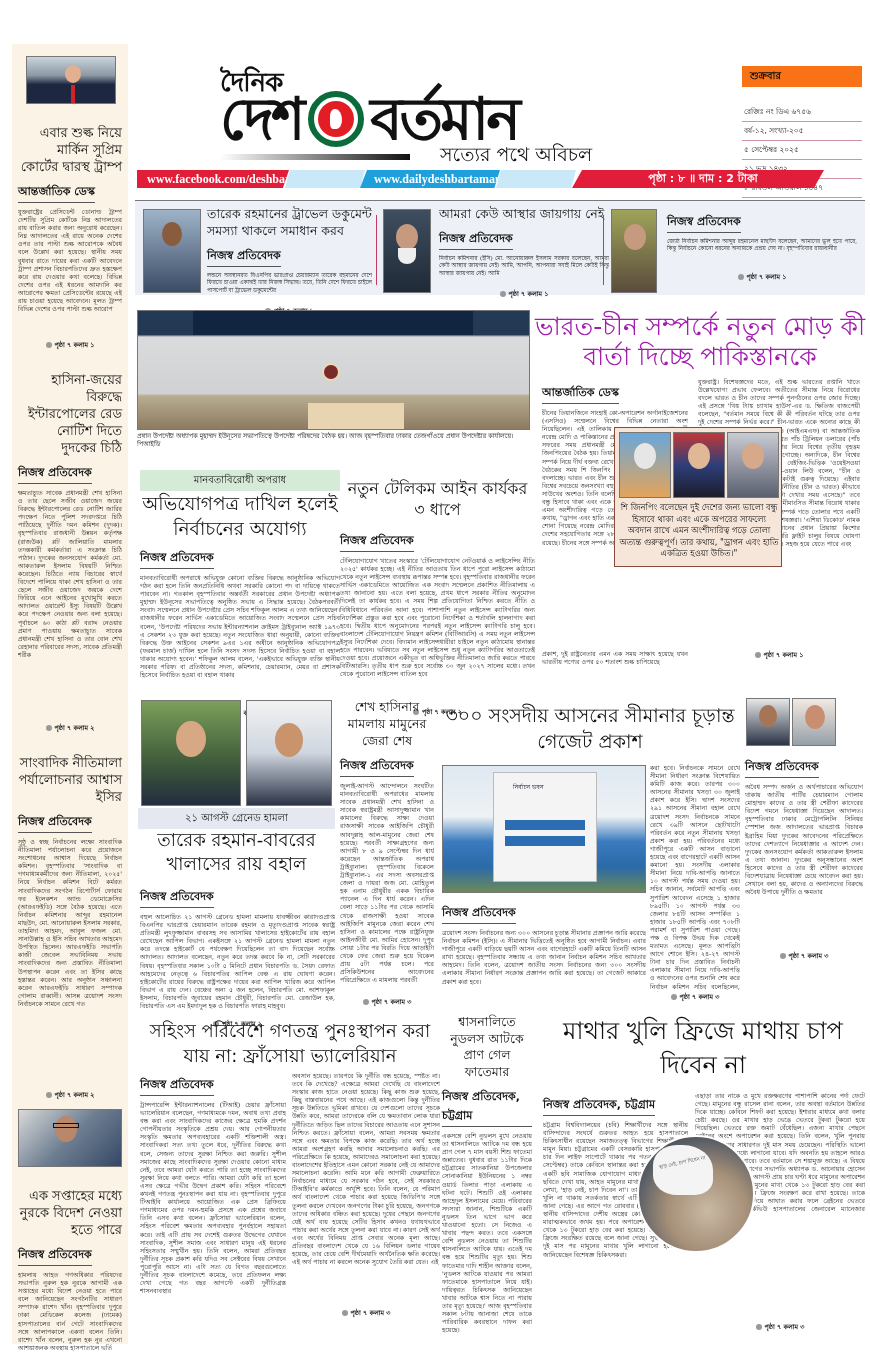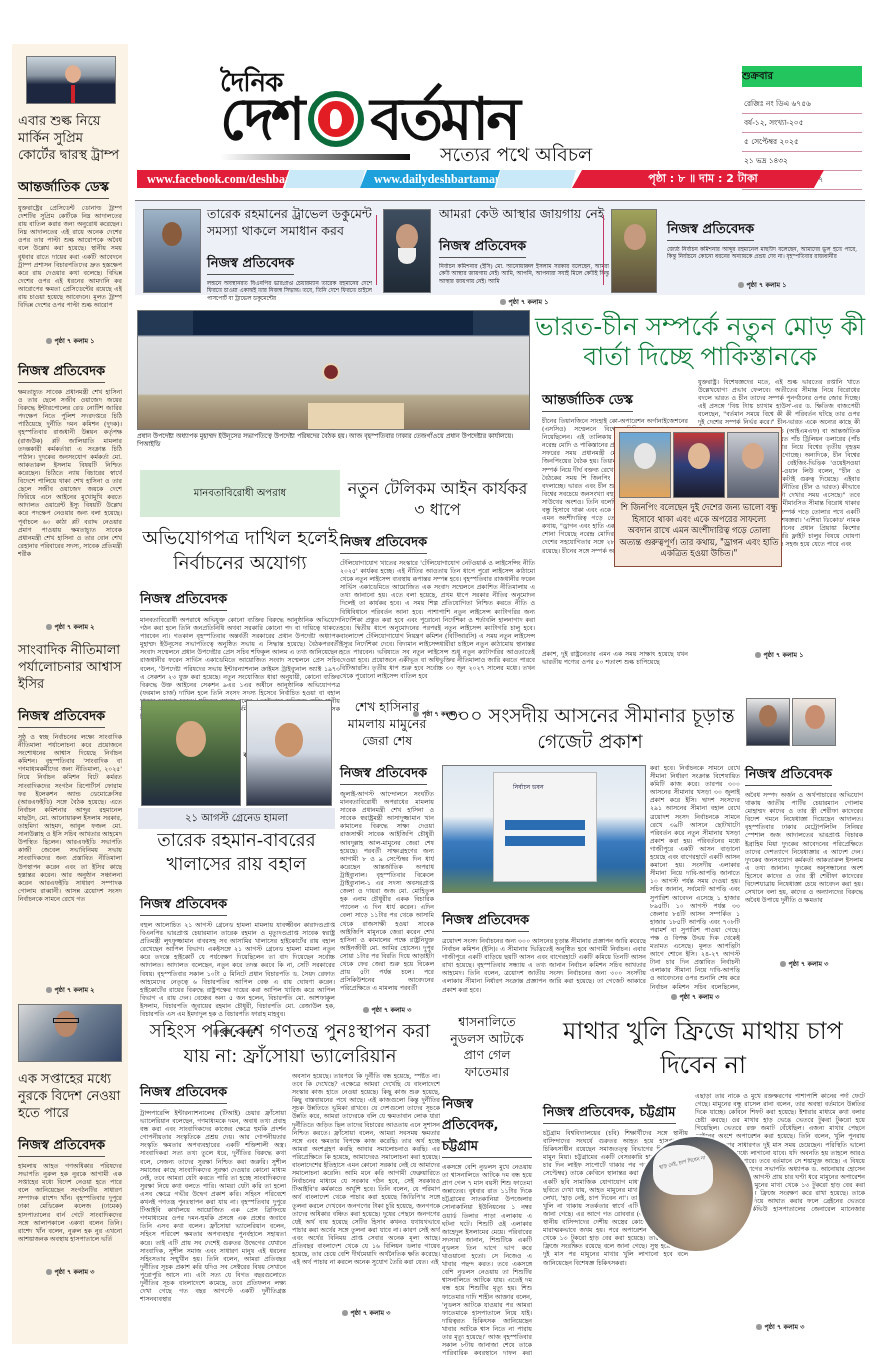--- a/index.html
+++ b/index.html
@@ -1,55 +1,56 @@
 <!DOCTYPE html>
 <html><head>
 <meta charset="utf-8">
 <style>
 *{box-sizing:border-box;margin:0;padding:0}
 body{width:870px;height:1358px;background:#fff;font-family:"DejaVu Sans",sans-serif;color:#111;position:relative;overflow:hidden}
 .abs{position:absolute}
 .body-text{font-size:6.2px;line-height:8.1px;text-align:justify;color:#222;font-family:"DejaVu Serif",serif}
-.byline{font-size:13px;font-weight:bold;border-bottom:1px solid #555;display:inline-block;margin:14px 0 5px;color:#111}
+.byline{font-size:11px;font-weight:bold;border-bottom:1px solid #555;display:inline-block;margin:8px 0 5px;color:#111}
 .jump{font-size:6.4px;font-weight:bold;text-align:center;color:#111}
 .jump .dot{display:inline-block;width:6px;height:6px;border-radius:50%;background:#999;margin-right:3px;vertical-align:middle}
 .hl{font-family:"DejaVu Sans",sans-serif;text-align:center;color:#111;font-weight:normal}
 .photo{background:#9aa7b5;border:1px solid #777;overflow:hidden;position:absolute}
 
 #sidebar{left:12px;top:44px;width:116px;height:1300px;background:#fbf3e6}
-.sb-hl{font-size:13px;line-height:17px;text-align:left;margin-top:8px}
+.sb-hl{font-size:13px;line-height:17px;text-align:right;margin-top:20px}
 
 #logo-small{left:220px;top:62px;font-size:26px;font-weight:bold;letter-spacing:-1px}
 #logo-tag{left:440px;top:150px;font-size:19px}
 #logo-bar{left:220px;top:160px;width:190px;height:6px;background:linear-gradient(90deg,#fff,#111)}
 .strip{position:absolute;top:170px;height:18px;font-family:"Liberation Serif",serif;font-weight:bold;font-size:12px;color:#fff;line-height:18px;padding-left:10px}
 #date-box{left:742px;top:66px;width:120px}
-#date-box .day{background:#22c55e;font-size:10px;font-weight:bold;padding:2px 0;margin-bottom:8px}
+#date-box .day{background:#f97316;font-size:10px;font-weight:bold;padding:2px 8px;margin-bottom:16px}
 #date-box .row{font-size:7.4px;border-bottom:1px solid #d292a6;padding:3px 0 3px 2px}
 
 #teaser{left:135px;top:200px;width:730px;height:95px;background:#eef0f7;border-top:1px solid #777}
 .teaser-item{position:absolute;top:4px;height:88px}
 .teaser-hl{font-size:12.5px;line-height:17px}
 .divider-v{position:absolute;width:1px;background:#c23a64}
-.red-hl{color:#15803d}
+.red-hl{color:#a21caf}
 </style>
 </head>
 <body>
 
 <div id="sidebar" class="abs">
   <div class="photo" style="position:relative;left:14px;width:90px;height:48px;margin-top:12px;background:linear-gradient(180deg,#c9d3db 0%,#8c98a4 40%,#1d2740 60%,#1d2740 100%)">
     <div style="position:absolute;left:38px;top:8px;width:16px;height:18px;border-radius:50%;background:#e2b090"></div>
     <div style="position:absolute;left:44px;top:28px;width:4px;height:20px;background:#d0222a"></div>
   </div>
   <div style="padding:0 6px">
     <div class="hl sb-hl">এবার শুল্ক নিয়ে মার্কিন সুপ্রিম কোর্টের দ্বারস্থ ট্রাম্প</div>
     <div class="byline">আন্তর্জাতিক ডেস্ক</div>
     <div class="body-text" style="height:132px;overflow:hidden">যুক্তরাষ্ট্রের প্রেসিডেন্ট ডোনাল্ড ট্রাম্প দেশটির সুপ্রিম কোর্টকে নিম্ন আদালতের রায় বাতিল করার জন্য অনুরোধ করেছেন। নিম্ন আদালতের এই রায়ে অনেক দেশের ওপর তার পাল্টা শুল্ক আরোপকে অবৈধ বলে উল্লেখ করা হয়েছে। স্থানীয় সময় বুধবার রাতে দায়ের করা একটি আবেদনে ট্রাম্প প্রশাসন বিচারপতিদের দ্রুত হস্তক্ষেপ করে রায় দেওয়ার কথা বলেছে। বিভিন্ন দেশের ওপর এই ধরনের আমদানি কর আরোপের ক্ষমতা প্রেসিডেন্টের রয়েছে এই রায় চাওয়া হয়েছে আবেদনে। মূলত ট্রাম্প বিভিন্ন দেশের ওপর পাল্টা শুল্ক আরোপ</div>
     <div class="jump"><span class="dot"></span><span>পৃষ্ঠা ৭ কলাম ১</span></div>
 
+    <div class="hl sb-hl">হাসিনা-জয়ের বিরুদ্ধে ইন্টারপোলের রেড নোটিশ দিতে দুদকের চিঠি</div>
     <div class="byline">নিজস্ব প্রতিবেদক</div>
     <div class="body-text" style="height:234px;overflow:hidden">ক্ষমতাচ্যুত সাবেক প্রধানমন্ত্রী শেখ হাসিনা ও তার ছেলে সজীব ওয়াজেদ জয়ের বিরুদ্ধে ইন্টারপোলের রেড নোটিশ জারির পদক্ষেপ নিতে পুলিশ সদরদপ্তরে চিঠি পাঠিয়েছে দুর্নীতি দমন কমিশন (দুদক)। বৃহস্পতিবার রাজধানী উন্নয়ন কর্তৃপক্ষ (রাজউক) প্লট জালিয়াতি মামলার তদন্তকারী কর্মকর্তারা এ সংক্রান্ত চিঠি পাঠান। দুদকের জনসংযোগ কর্মকর্তা মো. আকতারুল ইসলাম বিষয়টি নিশ্চিত করেছেন। চিঠিতে ন্যায় বিচারের স্বার্থে বিদেশে পালিয়ে থাকা শেখ হাসিনা ও তার ছেলে সজীব ওয়াজেদ জয়কে দেশে ফিরিয়ে এনে আইনের মুখোমুখি করতে আদালত ওয়ারেন্ট ইস্যু বিষয়টি উল্লেখ করে পদক্ষেপ নেওয়ার জন্য বলা হয়েছে। পূর্বাচলে ৬০ কাঠা প্লট বরাদ্দ নেওয়ার প্রমাণ পাওয়ায় ক্ষমতাচ্যুত সাবেক প্রধানমন্ত্রী শেখ হাসিনা ও তার বোন শেখ রেহানার পরিবারের সদস্য, সাবেক প্রতিমন্ত্রী শরীক</div>
     <div class="jump"><span class="dot"></span><span>পৃষ্ঠা ৭ কলাম ২</span></div>
 
     <div class="hl sb-hl">সাংবাদিক নীতিমালা পর্যালোচনার আশ্বাস ইসির</div>
     <div class="byline">নিজস্ব প্রতিবেদক</div>
     <div class="body-text" style="height:252px;overflow:hidden">সুষ্ঠু ও স্বচ্ছ নির্বাচনের লক্ষ্যে সাংবাদিক নীতিমালা পর্যালোচনা করে প্রয়োজনে সংশোধনের আশ্বাস দিয়েছে নির্বাচন কমিশন। বৃহস্পতিবার 'সাংবাদিক বা গণমাধ্যমকর্মীদের জন্য নীতিমালা, ২০২৫' নিয়ে নির্বাচন কমিশন বিটে কর্মরত সাংবাদিকদের সংগঠন রিপোর্টার্স ফোরাম ফর ইলেকশন অ্যান্ড ডেমোক্রেসির (আরএফইডি) সঙ্গে বৈঠক হয়েছে। এতে নির্বাচন কমিশনার আব্দুর রহমানেল মাছউদ, মো. আনোয়ারুল ইসলাম সরকার, তাহমিদা আহমদ, আবুল ফজল মো. সানাউল্লাহ ও ইসি সচিব আখতার আহমেদ উপস্থিত ছিলেন। আরএফইডি সভাপতি কাজী জেবেল সভাবিনিময় সভায় সাংবাদিকদের জন্য প্রস্তাবিত নীতিমালা উপস্থাপন করেন এবং তা ইসির কাছে হস্তান্তর করেন। আর অনুষ্ঠান সঞ্চালনা করেন আরএফইডি সাধারণ সম্পাদক গোলাম রাব্বানী। আসন্ন ত্রয়োদশ সংসদ নির্বাচনকে সামনে রেখে গত</div>
     <div class="jump"><span class="dot"></span><span>পৃষ্ঠা ৭ কলাম ২</span></div>
 
     <div class="photo" style="position:relative;left:0;width:104px;height:58px;margin-top:8px;background:linear-gradient(135deg,#d9d9d9,#6f7f92 50%,#354766)">
@@ -152,22 +153,22 @@
   <div class="photo" style="left:58px;top:4px;width:52px;height:66px;background:linear-gradient(180deg,#c23838,#2d3f7a 50%,#1c1c2c)">
       <div style="position:absolute;left:14px;top:10px;width:22px;height:26px;border-radius:50%;background:#e0b896"></div>
     </div>
   <div class="photo" style="left:112px;top:4px;width:52px;height:66px;background:linear-gradient(180deg,#c9cbd2,#5a6070)">
       <div style="position:absolute;left:14px;top:10px;width:22px;height:26px;border-radius:50%;background:#d5a98a"></div>
     </div>
   <div class="hl" style="position:absolute;left:4px;top:74px;width:160px;font-size:8.4px;line-height:11.5px">শি জিনপিং বলেছেন দুই দেশের জন্য ভালো বন্ধু হিসাবে থাকা এবং একে অপরের সাফল্যে অবদান রাখে এমন অংশীদারিত্ব গড়ে তোলা অত্যন্ত গুরুত্বপূর্ণ। তার কথায়, "ড্রাগন এবং হাতি একত্রিত হওয়া উচিত।"</div>
 </div>
 
 <div class="abs" style="left:140px;top:470px;width:200px">
-  <div style="background:#d6ead8;text-align:center;font-size:10px;padding:15px 0">মানবতাবিরোধী অপরাধ</div>
-  <div class="hl" style="font-size:18.5px;line-height:25px;margin-top:8px">অভিযোগপত্র দাখিল হলেই নির্বাচনের অযোগ্য</div>
+  <div style="background:#d6ead8;text-align:center;font-size:10px;padding:2px 0">মানবতাবিরোধী অপরাধ</div>
+  <div class="hl" style="font-size:18.5px;line-height:25px;margin-top:0">অভিযোগপত্র দাখিল হলেই নির্বাচনের অযোগ্য</div>
   <div class="byline">নিজস্ব প্রতিবেদক</div>
   <div class="body-text" style="height:134px;overflow:hidden">মানবতাবিরোধী অপরাধে অভিযুক্ত কোনো ব্যক্তির বিরুদ্ধে আনুষ্ঠানিক অভিযোগ গঠন করা হলে তিনি জনপ্রতিনিধি অথবা সরকারি কোনো পদ বা দায়িত্বে থাকতে পারবেন না। গতকাল বৃহস্পতিবার অন্তর্বর্তী সরকারের প্রধান উপদেষ্টা অধ্যাপক মুহাম্মদ ইউনূসের সভাপতিত্বে অনুষ্ঠিত সভায় এ সিদ্ধান্ত হয়েছে। বৈঠকপরবর্তী সংবাদ সম্মেলনে প্রধান উপদেষ্টার প্রেস সচিব শফিকুল আলম এ তথ্য জানিয়েছেন। রাজধানীর ফরেন সার্ভিস একাডেমিতে আয়োজিত সংবাদ সম্মেলনে প্রেস সচিব বলেন, 'উপদেষ্টা পরিষদের সভায় ইন্টারন্যাশনাল ক্রাইমস ট্রাইব্যুনাল অ্যাক্ট ১৯৭৩ এ সেকশন ২৩ যুক্ত করা হয়েছে। নতুন সংযোজিত ধারা অনুযায়ী, কোনো ব্যক্তির বিরুদ্ধে উক্ত আইনের সেকশন ৯এর ১এর অধীনে আনুষ্ঠানিক অভিযোগপত্র (ফরমাল চার্জ) দাখিল হলে তিনি সংসদ সদস্য হিসেবে নির্বাচিত হওয়া বা বহাল থাকার অযোগ্য হবেন।' শফিকুল আলম বলেন, 'একইভাবে অভিযুক্ত ব্যক্তি স্থানীয় সরকার পরিষদ বা প্রতিষ্ঠানের সদস্য, কমিশনার, চেয়ারম্যান, মেয়র বা প্রশাসক হিসেবে নির্বাচিত হওয়া বা বহাল থাকার</div>
   <div class="jump"><span class="dot"></span><span>পৃষ্ঠা ৭ কলাম ১</span></div>
 </div>
 
 <div class="abs" style="left:340px;top:478px;width:195px">
   <div class="hl" style="font-size:16px;line-height:21px">নতুন টেলিকম আইন কার্যকর ৩ ধাপে</div>
   <div class="byline" style="margin-top:12px">নিজস্ব প্রতিবেদক</div>
   <div class="body-text" style="height:150px;overflow:hidden">টেলিযোগাযোগ খাতের সংস্কারে 'টেলিযোগাযোগ নেটওয়ার্ক ও লাইসেন্সিং নীতি ২০২৫' কার্যকর হচ্ছে। এই নীতির আওতায় তিন ধাপে পুরো লাইসেন্স কাঠামো থেকে নতুন লাইসেন্স ব্যবস্থায় রূপান্তর সম্পন্ন হবে। বৃহস্পতিবার রাজধানীর ফরেন সার্ভিস একাডেমিতে আয়োজিত এক সংবাদ সম্মেলনে প্রকাশিত নীতিমালায় এ তথ্য জানানো হয়। এতে বলা হয়েছে, প্রথম ধাপে সরকার নীতির অনুমোদন দিলেই তা কার্যকর হবে। এ সময় শিল্প প্রতিযোগিতা নিশ্চিত করতে নীতি ও বিধিবিধানে পরিবর্তন আনা হবে। পাশাপাশি নতুন লাইসেন্স ক্যাটাগরির জন্য নির্দেশিকা প্রস্তুত করা হবে এবং পুরোনো নির্দেশিকা ও শর্তাবলি হালনাগাদ করা হবে। দ্বিতীয় ধাপে অনুমোদনের পরপরই নতুন লাইসেন্স ক্যাটাগরি চালু হবে। বাংলাদেশ টেলিযোগাযোগ নিয়ন্ত্রণ কমিশন (বিটিআরসি) এ সময় নতুন লাইসেন্স ইস্যুর নির্দেশিকা দেবে। বিদ্যমান লাইসেন্সধারীরা চাইলে নতুন কাঠামোয় স্থানান্তর হতে পারবেন। ভবিষ্যতে সব নতুন লাইসেন্স শুধু নতুন ক্যাটাগরির আওতাতেই দেওয়া হবে। প্রয়োজনে একীভূত বা অধিভুক্তির নীতিমালাও জারি করতে পারবে বিটিআরসি। তৃতীয় ধাপ শুরু হবে সর্বোচ্চ ৩০ জুন ২০২৭ সালের মধ্যে। তখন থেকে পুরোনো লাইসেন্স বাতিল হবে</div>
   <div class="jump"><span class="dot"></span><span>পৃষ্ঠা ৭ কলাম ২</span></div>

